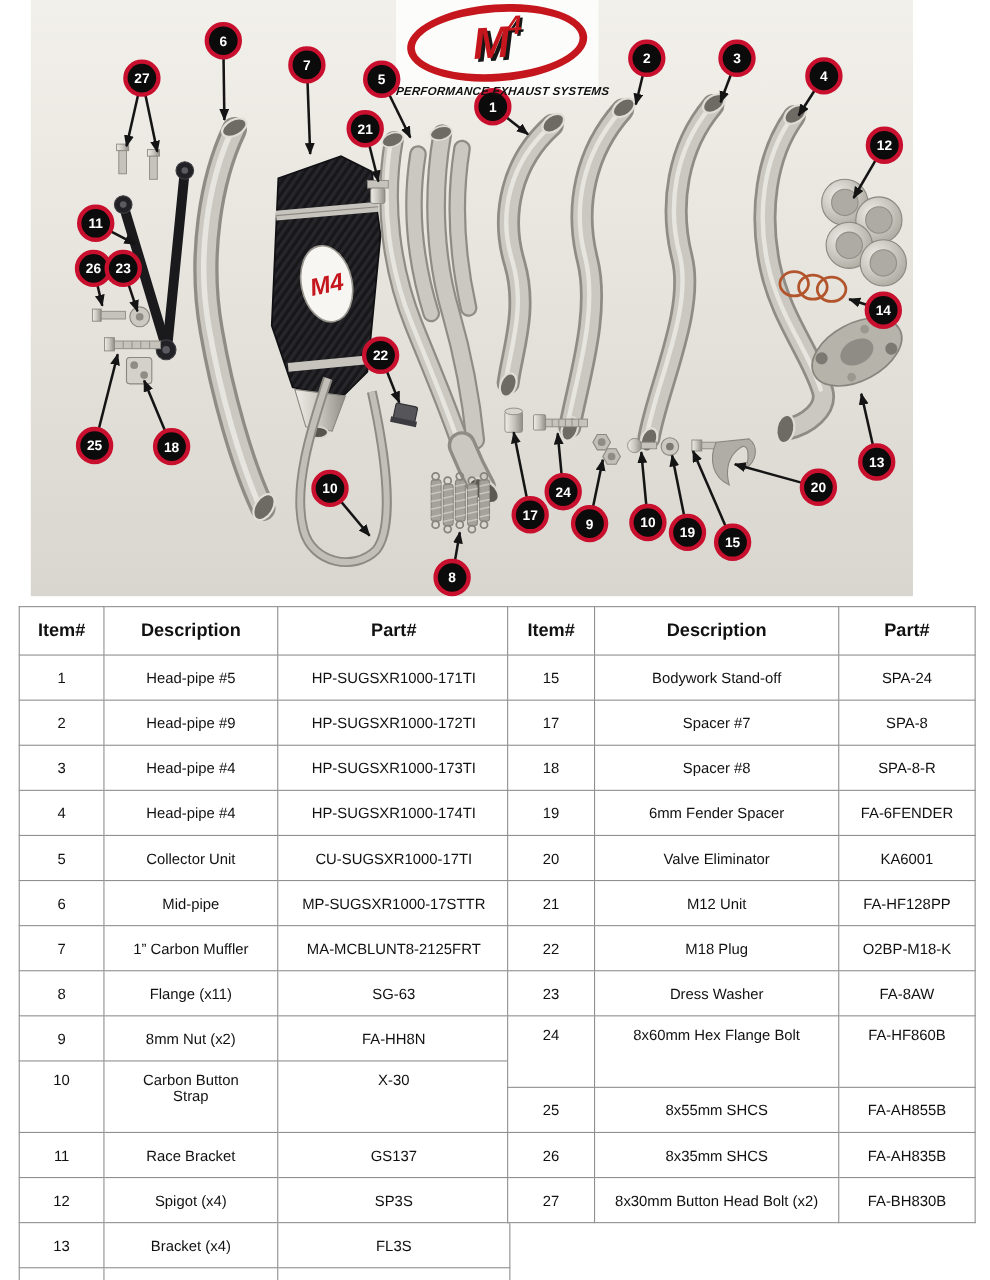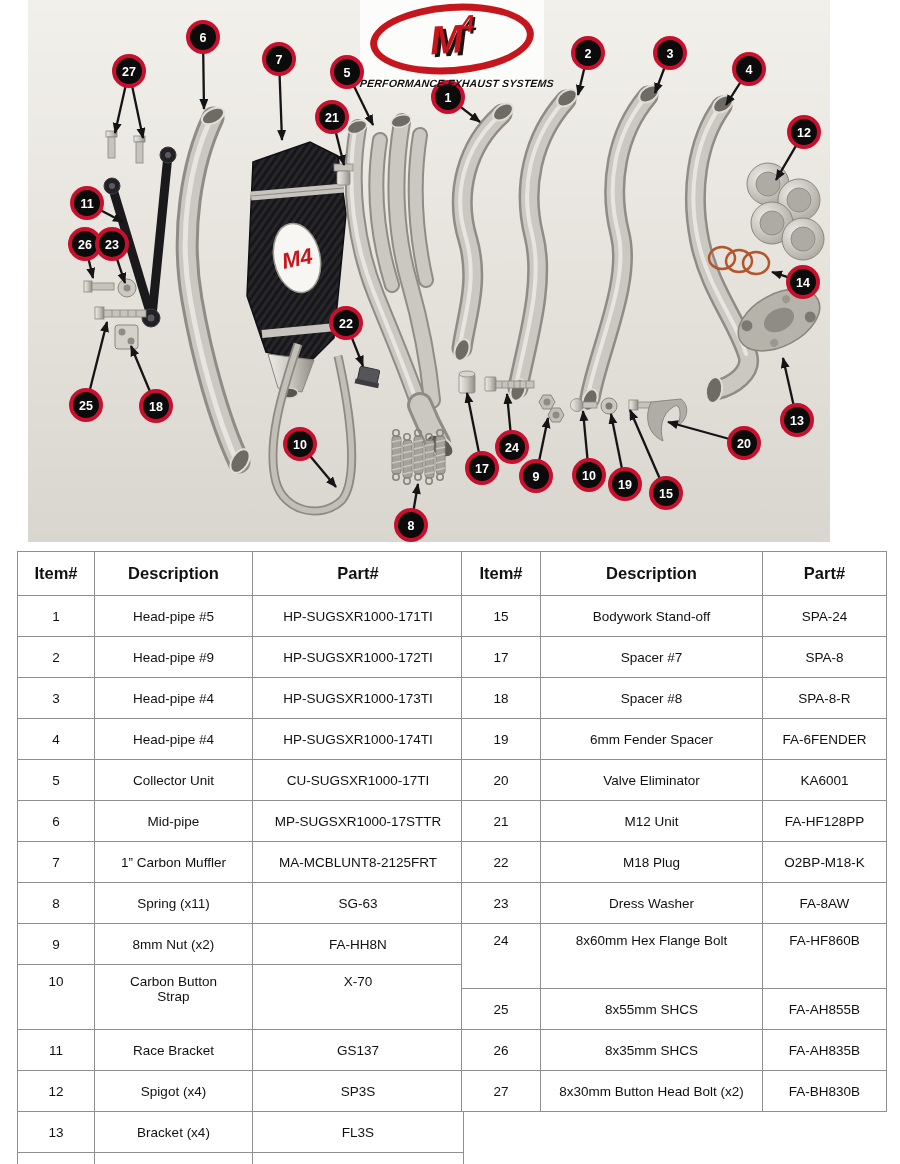--- a/index.html
+++ b/index.html
@@ -484,33 +484,33 @@
           <td>Mid-pipe</td>
           <td>MP-SUGSXR1000-17STTR</td>
         </tr>
         <tr>
           <td>7</td>
           <td>1” Carbon Muffler</td>
           <td>MA-MCBLUNT8-2125FRT</td>
         </tr>
         <tr>
           <td>8</td>
-          <td>Spring (x11)</td>
+          <td>Flange (x11)</td>
           <td>SG-63</td>
         </tr>
         <tr>
           <td>9</td>
           <td>8mm Nut (x2)</td>
           <td>FA-HH8N</td>
         </tr>
         <tr class="tall">
           <td>10</td>
           <td>Carbon Button
 Strap</td>
-          <td>X-70</td>
+          <td>X-30</td>
         </tr>
         <tr>
           <td>11</td>
           <td>Race Bracket</td>
           <td>GS137</td>
         </tr>
         <tr>
           <td>12</td>
           <td>Spigot (x4)</td>
           <td>SP3S</td>

